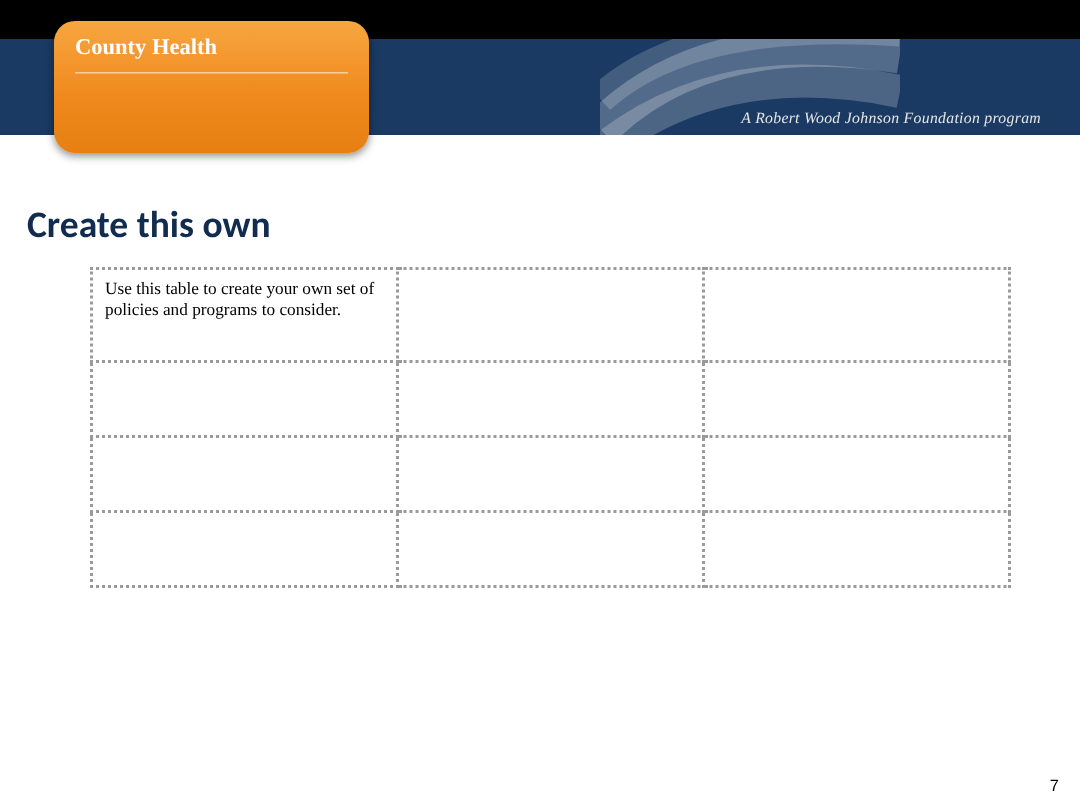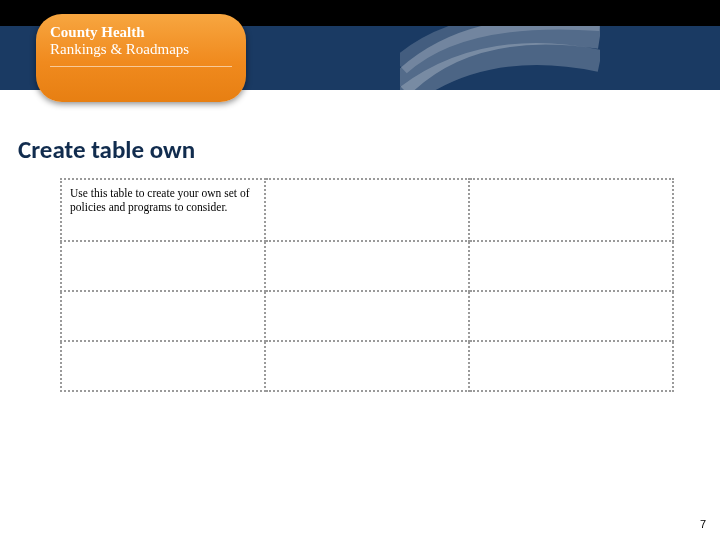--- a/index.html
+++ b/index.html
@@ -14,21 +14,21 @@
   .banner { position: absolute; top: 26px; left: 0; width: 720px; height: 64px; background: #1a3a63; overflow: hidden; }
 
   
   .swoosh { position: absolute; top: -20px; left: 400px; width: 200px; height: 110px; pointer-events: none; }
   .swoosh svg { width: 100%; height: 100%; }
 
   
   .tagline { position: absolute; right: 26px; top: 48px; color: #e6e6e6; font-size: 10.5px; font-family: Georgia, 'Times New Roman', serif; font-style: italic; letter-spacing: 0.2px; }
 
   
-  .badge { position: absolute; top: 14px; left: 36px; width: 210px; height: 88px; border-radius: 26px; background: linear-gradient(to bottom, #f7a640 0%, #f08a1e 55%, #e77f12 100%); box-shadow: 0 2px 6px rgba(0,0,0,0.45); padding: 10px 14px 6px 14px; color: #fff; }
+  .badge { position: absolute; top: 14px; left: 36px; width: 210px; height: 88px; border-radius: 14px; background: linear-gradient(to bottom, #f7a640 0%, #f08a1e 55%, #e77f12 100%); box-shadow: 0 2px 6px rgba(0,0,0,0.45); padding: 10px 14px 6px 14px; color: #fff; }
   .badge .line1 { font-family: Georgia, 'Times New Roman', serif; font-weight: bold; font-size: 15px; line-height: 16px; }
   .badge .line2 { font-family: Georgia, 'Times New Roman', serif; font-size: 15px; line-height: 17px; margin-top: 1px; }
   .badge .rule { border-top: 1px solid rgba(255,255,255,0.55); margin: 8px 0 6px 0; }
   .badge .sub { font-family: Georgia, 'Times New Roman', serif; font-style: italic; font-size: 9.5px; color: #fff3e4; }
 
   
   .title { position: absolute; top: 134px; left: 18px; font-size: 25px; font-weight: 600; color: #112c4e; font-family: 'Segoe UI', Calibri, Arial, sans-serif; }
 
   
   .table-wrap { position: absolute; top: 178px; left: 60px; width: 614px; }
@@ -56,29 +56,29 @@
   <div class="topbar"></div>
 
   <div class="banner">
     <div class="swoosh">
       <svg viewBox="0 0 200 110" preserveAspectRatio="none">
         <path d="M0 80 Q 70 10 200 30" stroke="rgba(255,255,255,0.25)" stroke-width="26" fill="none"></path>
         <path d="M0 95 Q 80 30 200 55" stroke="rgba(255,255,255,0.22)" stroke-width="22" fill="none"></path>
         <path d="M0 60 Q 60 5 200 15" stroke="rgba(255,255,255,0.18)" stroke-width="20" fill="none"></path>
       </svg>
     </div>
+    <div class="tagline">A Robert Wood Johnson Foundation program</div>
   </div>
 
   <div class="badge">
     <div class="line1">County Health</div>
-    <div class="line2">Rankings &amp; Roadmaps</div>
     <div class="rule"></div>
   </div>
 
-  <div class="title">Create table own</div>
+  <div class="title">Create this own</div>
 
   <div class="table-wrap">
     <table class="grid">
       <tbody>
           <tr>
         <td>Use this table to create your own set of policies and programs to consider.</td>
         <td></td>
         <td></td>
       </tr>
       <tr class="small">

